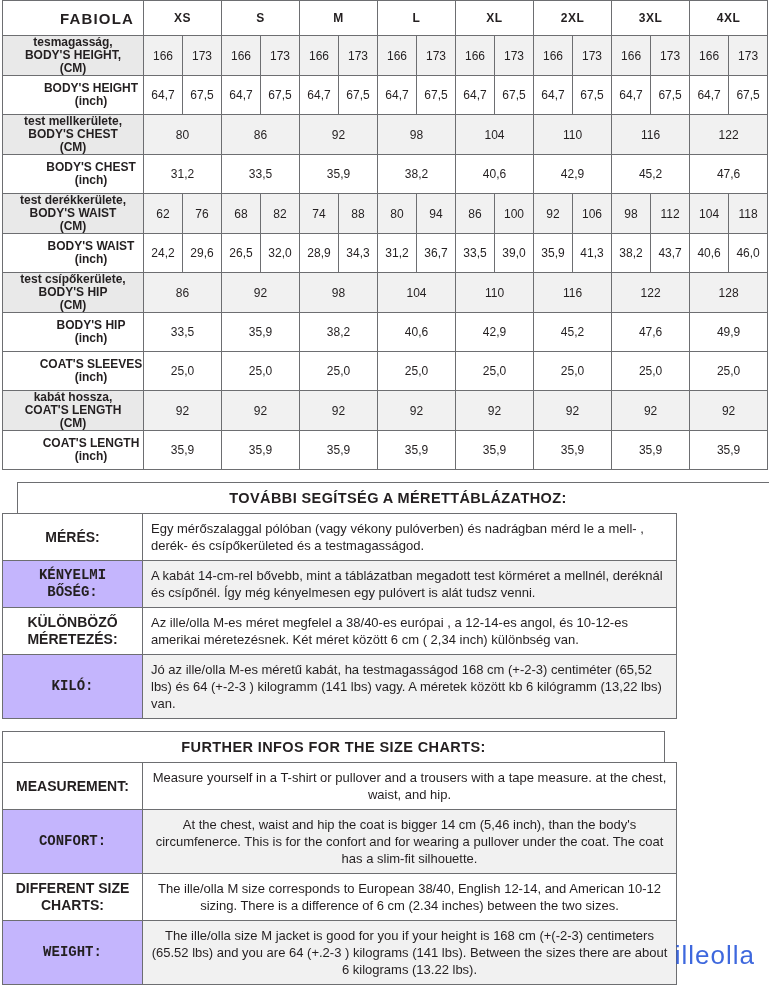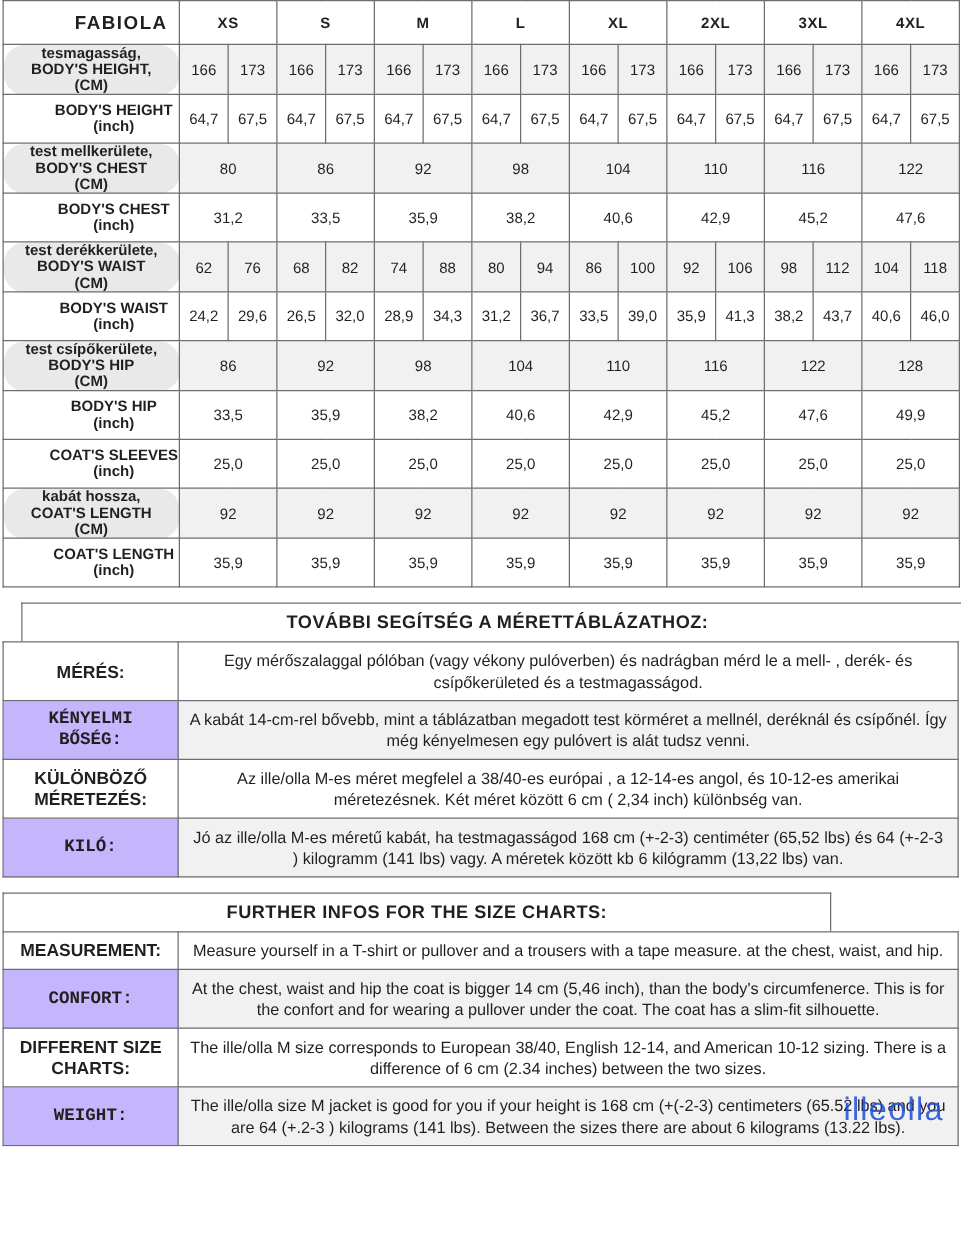--- a/index.html
+++ b/index.html
@@ -51,62 +51,61 @@
   }
   .rowlabel {
     background: #f1f1f1;
     font-size: 11.5px;
     line-height: 13px;
     font-weight: bold;
     padding: 3px 4px;
   }
   tr.shade td { background: #f1f1f1; }
   tr.plain td { background: #ffffff; }
-  tr.shade td.rowlabel { background: #e9e9e9; border-radius: 17px; }
+  tr.shade td.rowlabel { background: #e9e9e9; }
   tr.plain td.rowlabel { background: #ffffff; padding-left: 36px; }
   .cell { height: 38px; }
 
   
   .gap { height: 12px; }
 
   
   .info-title {
     text-align: center;
     font-weight: bold;
     font-size: 14.5px;
     padding: 7px 0 7px 0;
     border: 1px solid #6d6e71;
     border-bottom: none;
     background: #ffffff;
     letter-spacing: .4px;
   }
   table.info-table {
     border-collapse: collapse;
-    width: 765px;
+    width: 675px;
     margin: 0 2px;
     table-layout: fixed;
   }
   table.info-table td {
     border: 1px solid #6d6e71;
     vertical-align: middle;
     font-size: 13px;
     color: #231f20;
     padding: 6px 8px;
     line-height: 17px;
   }
   table.info-table td.key {
     width: 140px;
     text-align: center;
     font-weight: bold;
     font-size: 14px;
     background: #f1f1f1;
   }
   table.info-table tr.plainrow td.key { background: #ffffff; }
   table.info-table td.val {
-    text-align: center;
     margin-top: 20px;
   }
   table.info-table tr.plainrow td.val { background: #ffffff; }
   table.info-table tr.shaderow td.val { background: #f1f1f1; }
   table.info-table tr.shaderow td.key { background: #c4b5fd; font-family: Liberation Mono, monospace; }
 
   .info2 td.val { text-align: center; }
   .info2 td.key { font-weight: normal; font-size: 14px; }
 
   .watermark {

